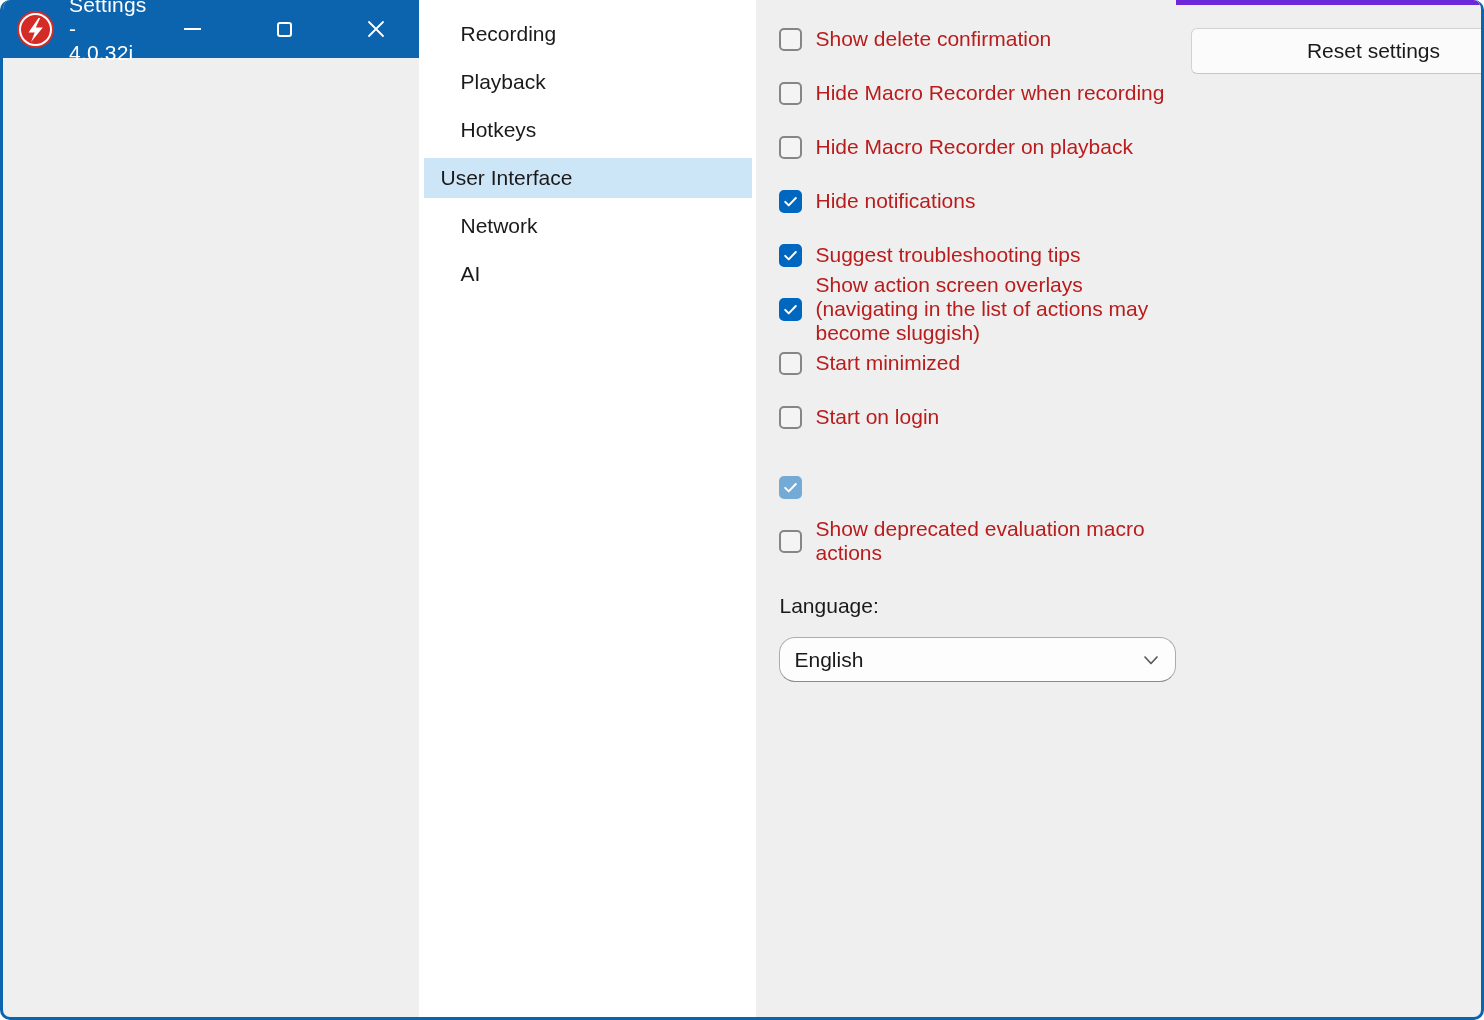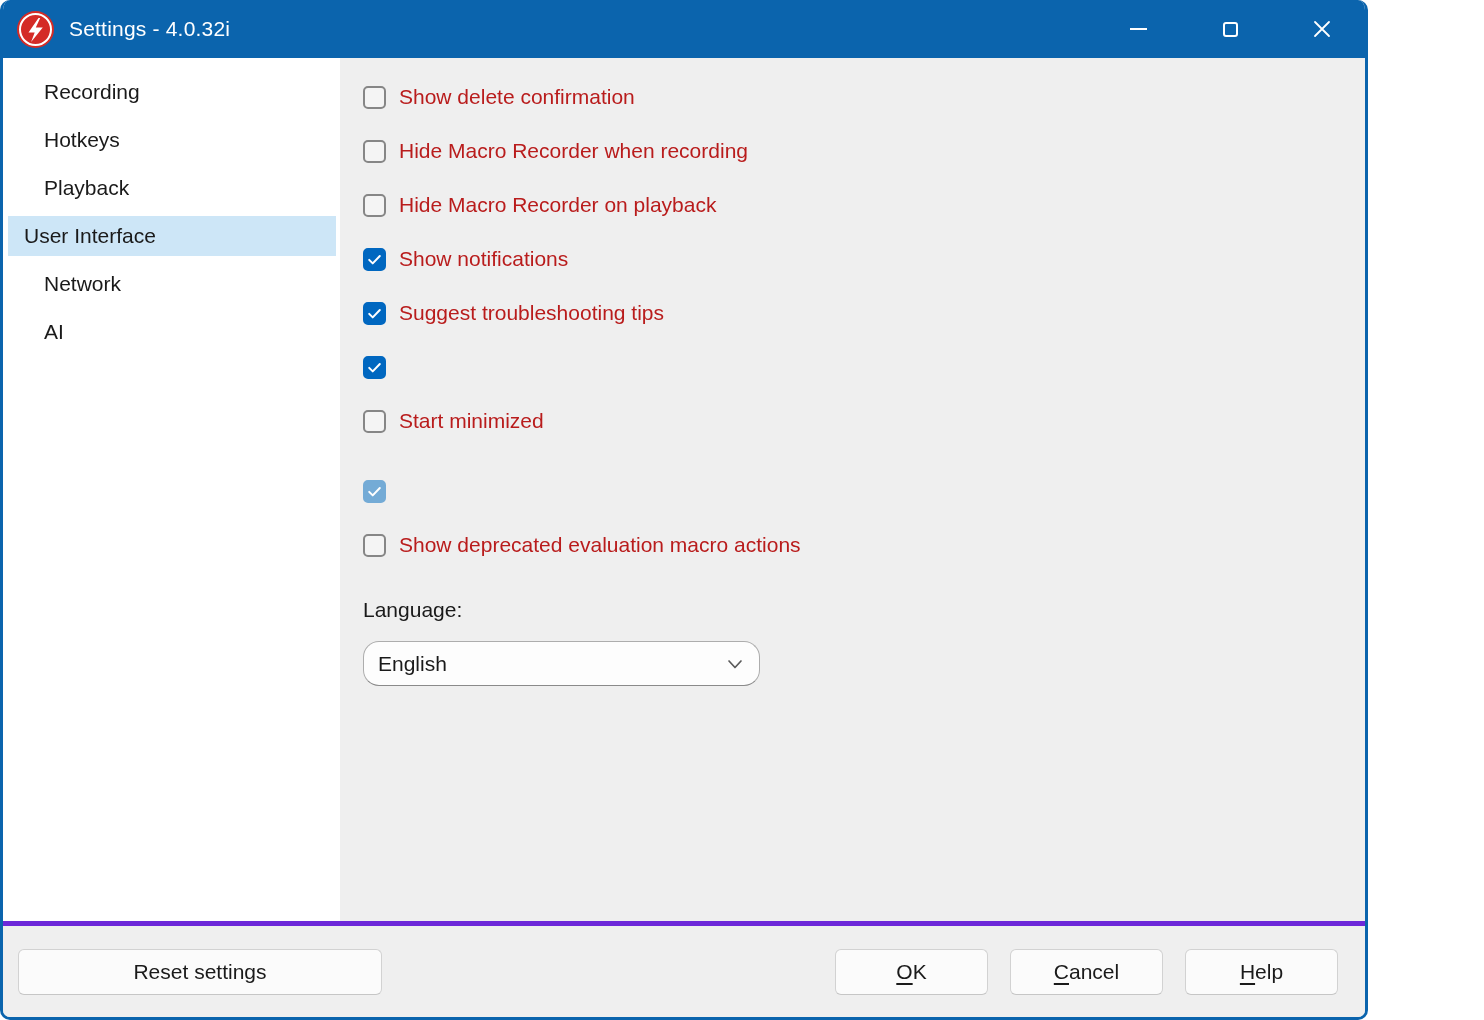--- a/index.html
+++ b/index.html
@@ -1,24 +1,24 @@
 <!DOCTYPE html>
 <html><head>
 <meta charset="utf-8">
 <style>
   * { box-sizing: border-box; margin: 0; padding: 0; }
   html, body { width: 1484px; height: 1020px; background: #ffffff; }
   body { font-family: "Liberation Sans", "DejaVu Sans", sans-serif; }
 
   .window {
-    width: 1368px; height: 1020px;
+    width: 1484px; height: 1020px;
     border: 3px solid #0B64AD; border-top: none;
     border-radius: 10px;
     overflow: hidden;
-    display: flex; flex-direction: column;
+    display: flex; flex-direction: row;
     background: #EFEFEF;
   }
 
   
   .titlebar {
     height: 58px; flex: 0 0 58px;
     background: #0B64AD;
     display: flex; align-items: center;
     margin: 0 -3px 0 -3px; 
     padding-left: 17px;
@@ -134,24 +134,24 @@
       </div>
     </div>
   </div>
 
   <div class="content">
     <div class="sidebar">
         <div class="side-item">
     <span class="side-item-label">Recording</span>
   </div>
         <div class="side-item">
+    <span class="side-item-label">Playback</span>
+  </div>
+        <div class="side-item">
     <span class="side-item-label">Hotkeys</span>
-  </div>
-        <div class="side-item">
-    <span class="side-item-label">Playback</span>
   </div>
         <div class="side-item selected">
     <span class="side-item-label">User Interface</span>
   </div>
         <div class="side-item">
     <span class="side-item-label">Network</span>
   </div>
         <div class="side-item">
     <span class="side-item-label">AI</span>
   </div>
@@ -176,42 +176,49 @@
       
     </span>
     <span class="cb-label">Hide Macro Recorder on playback</span>
   </div>
           <div class="cb-row checked">
     <span class="cb-box">
       <svg width="17" height="17" viewBox="0 0 24 24">
         <path d="M4.5 12.5 L9.5 17.5 L19.5 7" stroke="#ffffff" stroke-width="2.8" fill="none" stroke-linecap="round" stroke-linejoin="round"></path>
       </svg>
     </span>
-    <span class="cb-label">Show notifications</span>
+    <span class="cb-label">Hide notifications</span>
   </div>
           <div class="cb-row checked">
     <span class="cb-box">
       <svg width="17" height="17" viewBox="0 0 24 24">
         <path d="M4.5 12.5 L9.5 17.5 L19.5 7" stroke="#ffffff" stroke-width="2.8" fill="none" stroke-linecap="round" stroke-linejoin="round"></path>
       </svg>
     </span>
     <span class="cb-label">Suggest troubleshooting tips</span>
   </div>
           <div class="cb-row checked">
     <span class="cb-box">
       <svg width="17" height="17" viewBox="0 0 24 24">
         <path d="M4.5 12.5 L9.5 17.5 L19.5 7" stroke="#ffffff" stroke-width="2.8" fill="none" stroke-linecap="round" stroke-linejoin="round"></path>
       </svg>
     </span>
+    <span class="cb-label">Show action screen overlays (navigating in the list of actions may become sluggish)</span>
   </div>
           <div class="cb-row">
     <span class="cb-box">
       
     </span>
     <span class="cb-label">Start minimized</span>
+  </div>
+          <div class="cb-row">
+    <span class="cb-box">
+      
+    </span>
+    <span class="cb-label">Start on login</span>
   </div>
           <div class="cb-row checked disabled gap-before">
     <span class="cb-box">
       <svg width="17" height="17" viewBox="0 0 24 24">
         <path d="M4.5 12.5 L9.5 17.5 L19.5 7" stroke="#ffffff" stroke-width="2.8" fill="none" stroke-linecap="round" stroke-linejoin="round"></path>
       </svg>
     </span>
   </div>
           <div class="cb-row">
     <span class="cb-box">

